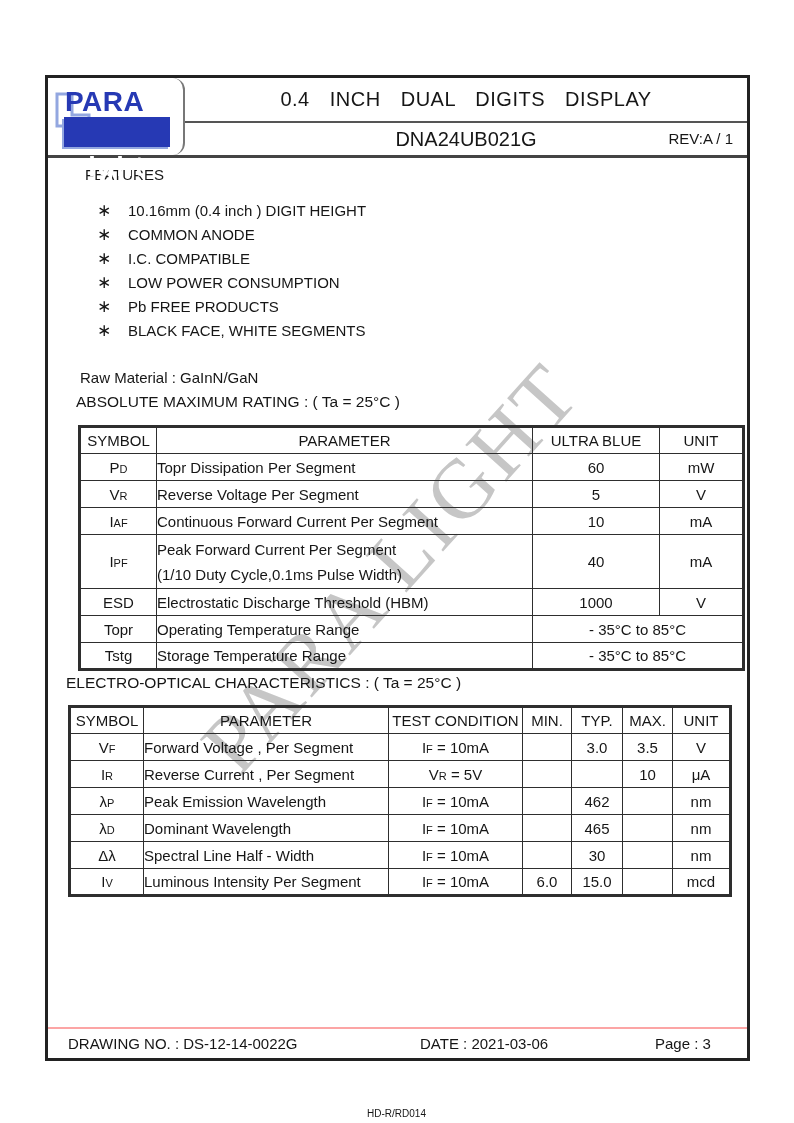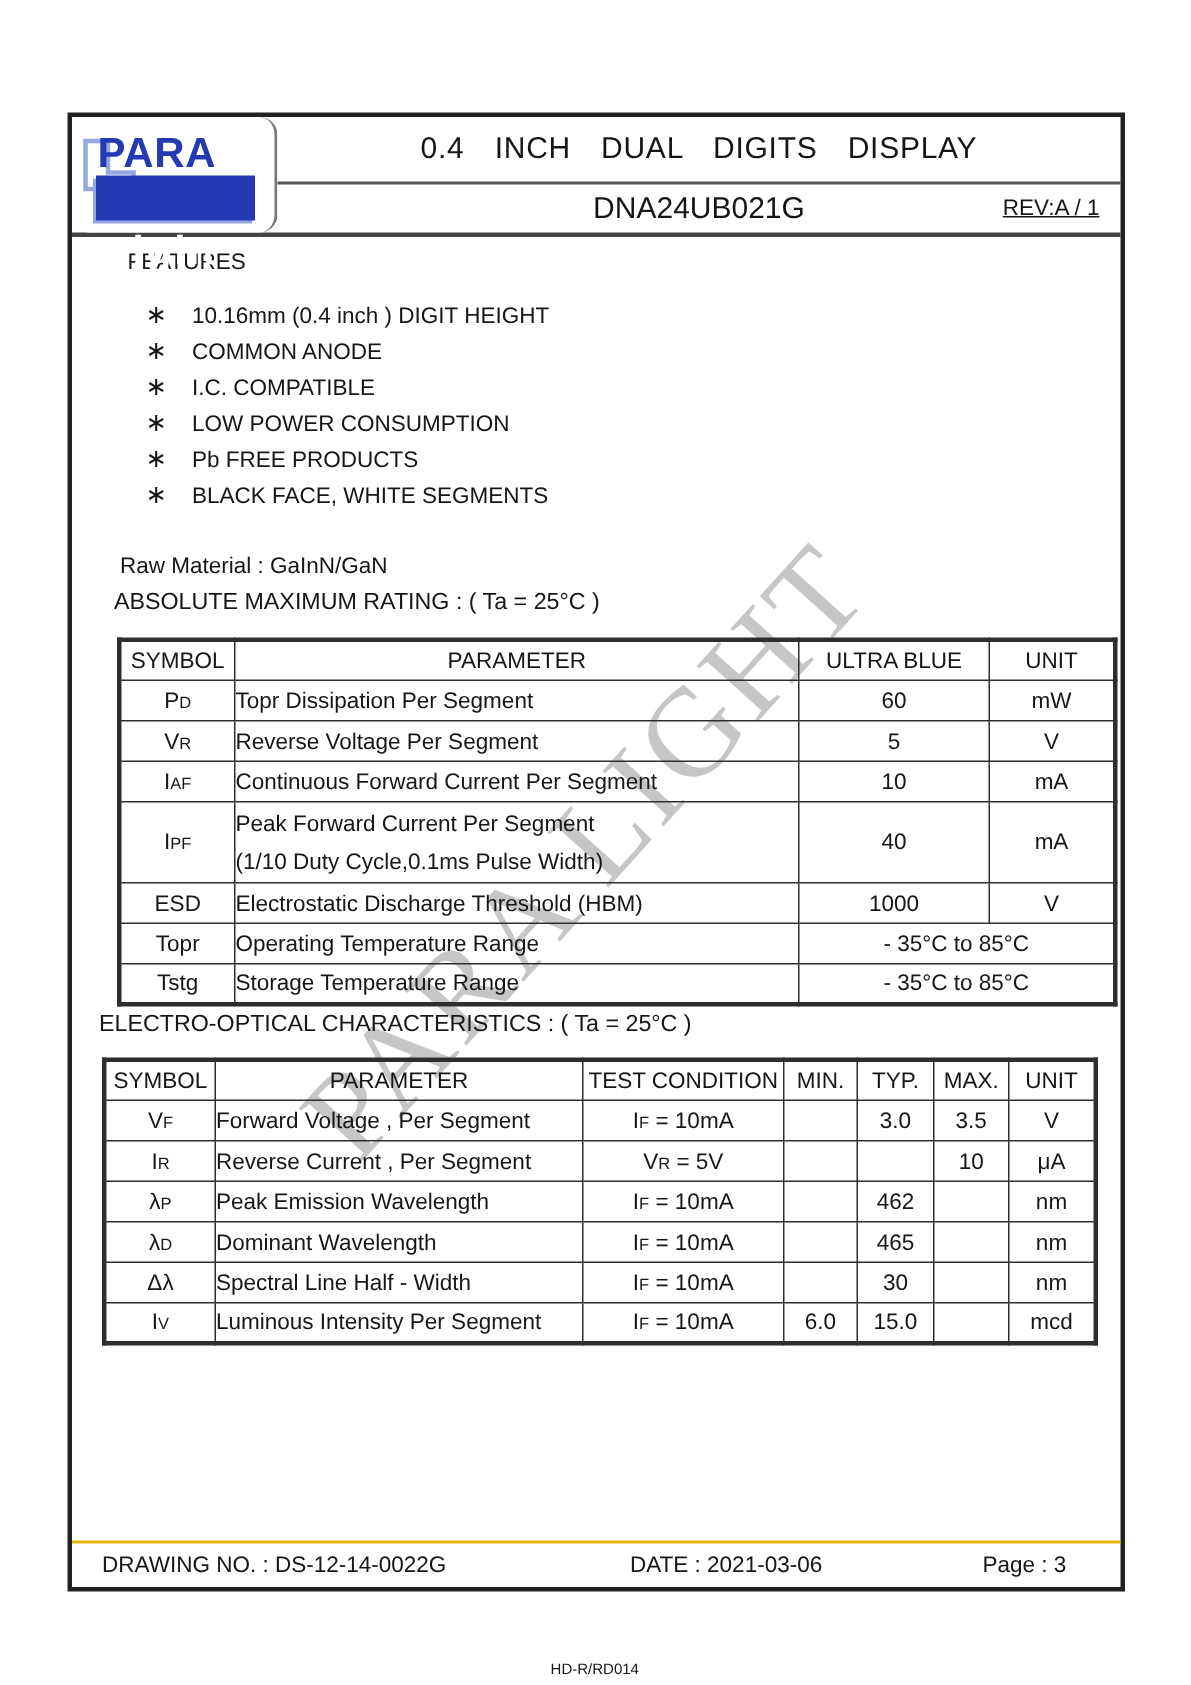--- a/index.html
+++ b/index.html
@@ -34,21 +34,21 @@
     box-shadow:-2px 2px 0 var(--logo-light-blue,#93a7e0);
   }
   .logo-ight { color:#fff; font-weight:bold; font-size:27px; line-height:28px; text-align:center; letter-spacing:2px;margin-top:36px; }
   .header-right { position:absolute; left:137px; right:0; top:0; height:77px; }
   .title-row {
     height:45px; border-bottom:2px solid #555; box-sizing:border-box;
     display:flex; align-items:center; justify-content:center;
     font-size:20px; word-spacing:14px; letter-spacing:0.5px;
   }
   .model-row { position:relative; height:32px; display:flex; align-items:center; justify-content:center; font-size:20px;border-radius:12px; }
-  .rev { position:absolute; right:14px; top:7px; font-size:15px;text-decoration:underline; }
+  .rev { position:absolute; right:14px; top:7px; font-size:15px; }
   
   .features-heading { position:absolute; left:37px; top:88px; font-size:15px; }
   .features-list { position:absolute; left:49px; top:120px; list-style:none; margin:0; padding:0; }
   .features-list li { height:24px; display:flex; align-items:center; }
   .bullet { width:31px; font-size:17px; font-family:"DejaVu Sans", sans-serif; }
   .ftext { font-size:15px; }
   
   .raw-material { position:absolute; left:32px; top:291px; font-size:15px; }
   .abs-heading  { position:absolute; left:28px; top:315px; font-size:15.5px; }
   .eo-heading   { position:absolute; left:18px; top:596px; font-size:15.5px; }
@@ -57,21 +57,21 @@
   .dtable th, .dtable td { border:1.5px solid #2e2e2e; font-weight:normal; padding:0; white-space:nowrap; overflow:hidden; }
   .t1 { left:30px; top:347px; width:664px; }
   .t2 { left:20px; top:627px; width:661px; }
   .t1 tr, .t2 tr { height:27px; }
   .t1 tr.tall { height:54px; }
   .c-sym, .c-val, .c-unit, .c-cond, .c-num, .dtable th { text-align:center; }
   .c-param { text-align:left; padding-left:5px; }
   .c-param div { line-height:25px; }
   .sm { font-size:11px; }
   
-  .footer { position:absolute; left:0; right:0; bottom:0; height:31px; border-top:2px solid #eab308; box-sizing:border-box; font-size:15px; }
+  .footer { position:absolute; left:0; right:0; bottom:0; height:31px; border-top:2px solid #fca5a5; box-sizing:border-box; font-size:15px; }
   .f-drawing { position:absolute; left:20px; top:6px; }
   .f-date    { position:absolute; left:372px; top:6px; }
   .f-page    { position:absolute; left:607px; top:6px; }
   .doc-code  { position:absolute; left:45px; top:1108px; width:703px; text-align:center; font-size:10px; z-index:2; }
 </style>
 </head>
 <body>
 
 <div class="page">
 

